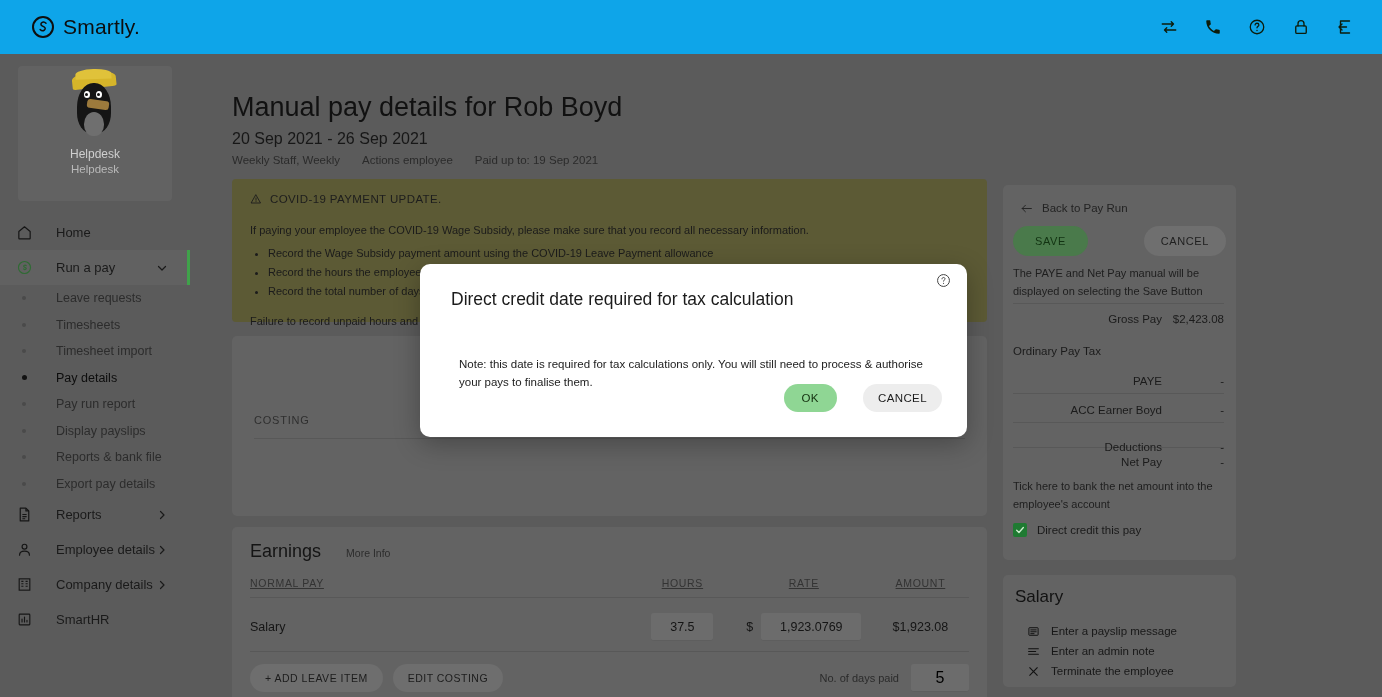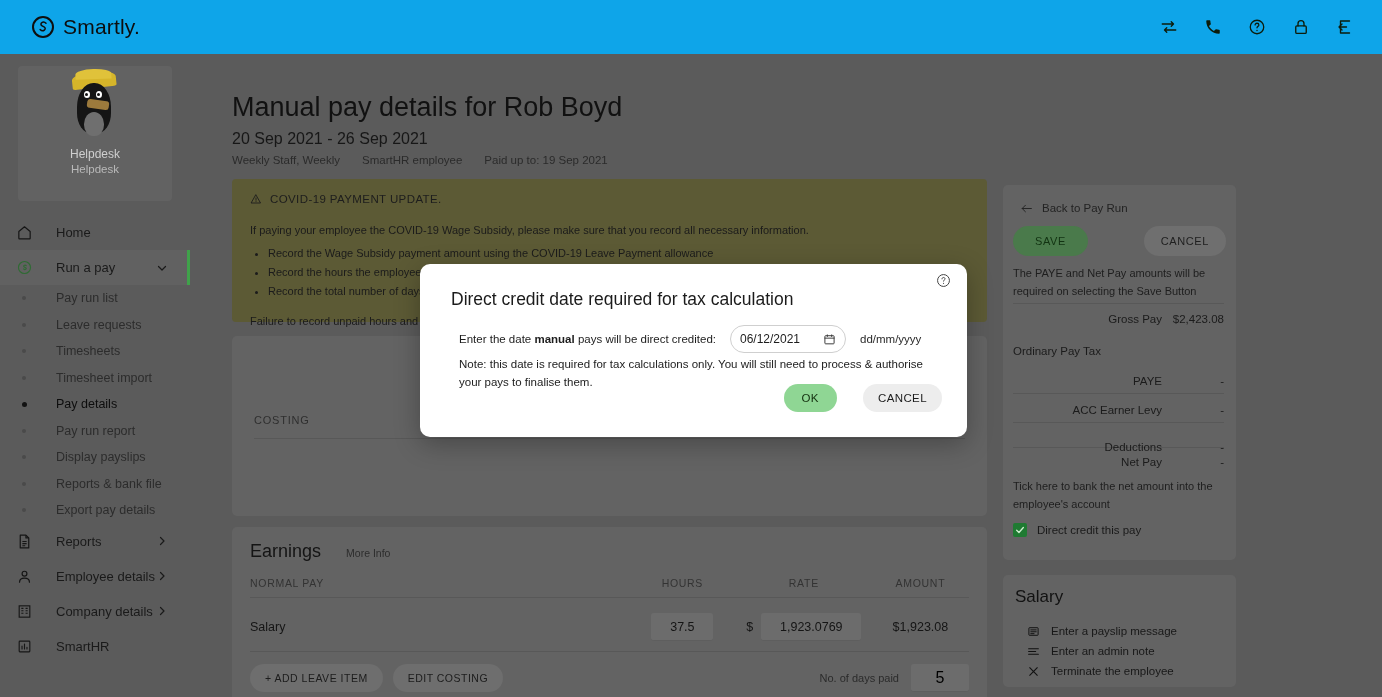--- a/index.html
+++ b/index.html
@@ -190,21 +190,21 @@
     background: #636363; border-radius: 5px;
   }
   .earn-head {
     position: absolute; left: 18px; top: 14px;
     display: flex; align-items: baseline; gap: 9px;
   }
   .earn-title { font-size: 18px; color: #141414; }
   .earn-more { font-size: 10.5px; color: #2d2d2d; cursor: pointer; margin-left: 16px; }
   .earn-cols {
     position: absolute; left: 18px; right: 18px; top: 50px;
-    display: flex; font-size: 10.5px; color: #333; letter-spacing: .7px;
+    display: flex; font-size: 10.5px; color: #333; letter-spacing: .7px; text-decoration: underline;
   }
   .c-name { width: 390px; }
   .c-hours { width: 110px; text-align: center; }
   .c-rate { width: 140px; text-align: center; }
   .c-amount { width: 100px; text-align: center; }
   .earn-rule {
     position: absolute; left: 18px; right: 18px;
     height: 1px; background: rgba(0,0,0,0.10);
   }
   .earn-rule.r1 { top: 70px; }
@@ -449,26 +449,20 @@
           <svg viewBox="0 0 24 24" fill="none" stroke="currentColor" stroke-width="2.4" stroke-linecap="round" stroke-linejoin="round">
             <path d="M5 9l7 7 7-7"></path>
           </svg>
         </span>
       </div>
 
       <div class="subnav-item">
         <span class="sub-dot">
             <i></i>
           </span>
-        <span class="sub-label">Pay run list</span>
-      </div>
-      <div class="subnav-item">
-        <span class="sub-dot">
-            <i></i>
-          </span>
         <span class="sub-label">Leave requests</span>
       </div>
       <div class="subnav-item">
         <span class="sub-dot">
             <i></i>
           </span>
         <span class="sub-label">Timesheets</span>
       </div>
       <div class="subnav-item">
         <span class="sub-dot">
@@ -565,21 +559,21 @@
 
     </div>
   </div>
 
   <div class="main">
 
     <div class="page-title">Manual pay details for Rob Boyd</div>
     <div class="page-dates">20 Sep 2021 - 26 Sep 2021</div>
     <div class="page-meta">
       <span>Weekly Staff, Weekly</span>
-      <span>SmartHR employee</span>
+      <span>Actions employee</span>
       <span>Paid up to: 19 Sep 2021</span>
     </div>
 
     <div class="covid">
       <div class="covid-head">
         <span>
           <svg viewBox="0 0 24 24" fill="none" stroke="currentColor" stroke-width="1.8" stroke-linecap="round" stroke-linejoin="round">
             <path d="M12 4l9 16H3z"></path>
               <path d="M12 10v4.5M12 17.2v.1"></path>
           </svg>
@@ -654,38 +648,38 @@
             </svg>
           </span>
           <span>Back to Pay Run</span>
         </div>
 
         <div class="rail-actions">
           <button class="btn-save">SAVE</button>
           <button class="btn-cancel">CANCEL</button>
         </div>
 
-        <div class="rail-note">The PAYE and Net Pay amounts will be required on selecting the Save Button</div>
+        <div class="rail-note">The PAYE and Net Pay manual will be displayed on selecting the Save Button</div>
 
         <div class="sum-rule" style="top:118px;"></div>
         <div class="sum-row" style="top:128px;">
           <span class="lbl">Gross Pay</span>
           <span class="val">$2,423.08</span>
         </div>
 
         <div class="sum-left" style="top:160px;">Ordinary Pay Tax</div>
 
         <div class="sum-row" style="top:190px;">
           <span class="lbl">PAYE</span>
           <span class="val">-</span>
         </div>
         <div class="sum-rule" style="top:208px;"></div>
 
         <div class="sum-row" style="top:219px;">
-          <span class="lbl">ACC Earner Levy</span>
+          <span class="lbl">ACC Earner Boyd</span>
           <span class="val">-</span>
         </div>
         <div class="sum-rule" style="top:237px;"></div>
 
         <div class="sum-row" style="top:228px;margin-top:28px;">
           <span class="lbl">Deductions</span>
           <span class="val">-</span>
         </div>
         <div class="sum-rule" style="top:262px;"></div>
 
@@ -743,33 +737,20 @@
     <span class="modal-help">
       <svg viewBox="0 0 24 24" fill="none" stroke="currentColor" stroke-width="1.6">
         <circle cx="12" cy="12" r="9.5"></circle>
         <path d="M9.6 9.4c0-1.4 1.1-2.3 2.4-2.3s2.4.9 2.4 2.3c0 1.9-2.4 1.8-2.4 3.6" stroke-linecap="round"></path>
         <circle cx="12" cy="16.5" r=".95" fill="currentColor" stroke="none"></circle>
       </svg>
     </span>
 
     <div class="modal-title">Direct credit date required for tax calculation</div>
 
-    <div class="modal-row">
-      <span class="modal-q"><span>Enter the date </span><b>manual</b><span> pays will be direct credited:</span></span>
-      <span class="date-input">
-        <span class="date-val">06/12/2021</span>
-        <span class="date-cal">
-          <svg viewBox="0 0 24 24" fill="none" stroke="currentColor" stroke-width="1.8">
-            <rect x="3.5" y="5" width="17" height="15" rx="1.4"></rect>
-            <path d="M3.5 9.5h17M8 3.5v3M16 3.5v3" stroke-linecap="round"></path>
-          </svg>
-        </span>
-      </span>
-      <span class="date-hint">dd/mm/yyyy</span>
-    </div>
 
     <div class="modal-note">Note: this date is required for tax calculations only. You will still need to process &amp; authorise your pays to finalise them.</div>
 
     <div class="modal-btns">
       <button class="btn-ok">OK</button>
       <button class="btn-modal-cancel">CANCEL</button>
     </div>
   </div>
 
 </div>

